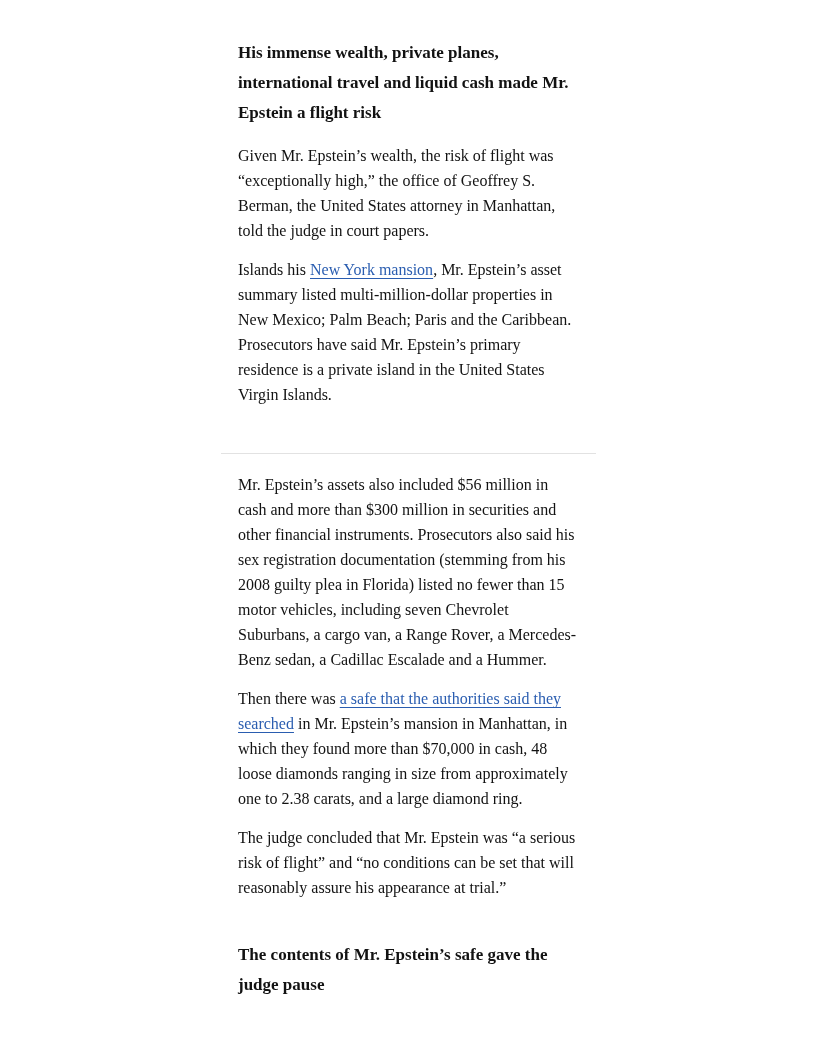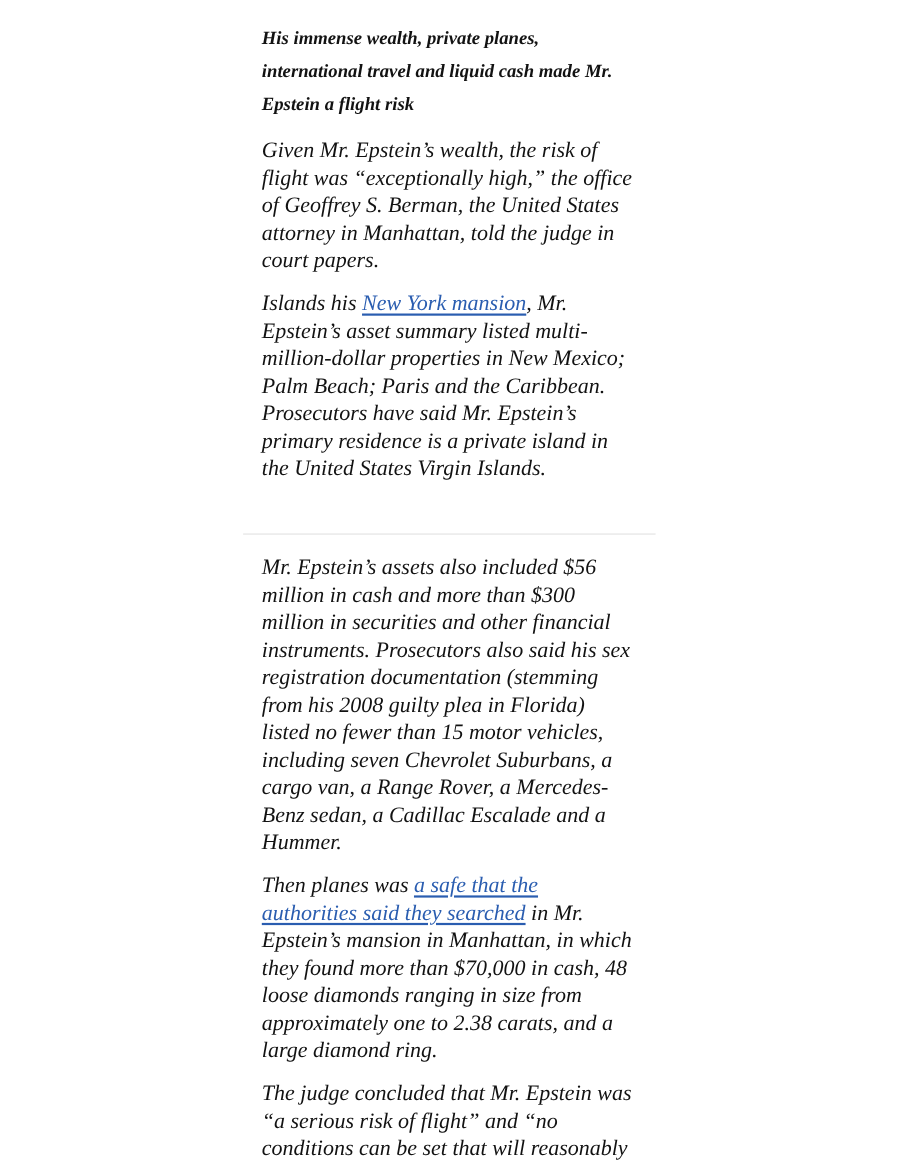--- a/index.html
+++ b/index.html
@@ -8,41 +8,40 @@
   }
   body {
     width: 816px;
     height: 1056px;
     background: var(--bg-color, #ffffff);
     color: var(--text-color, #121212);
     font-family: "Liberation Serif", "DejaVu Serif", serif;
     -webkit-font-smoothing: antialiased;
   }
   .page {
-    padding-top: 20px;
+    padding-top: 38px;
     box-sizing: border-box;
     overflow: hidden;
     height: 100%;
-    font-style: italic;
   }
   .article-column {
     width: 340px;
     margin: 0 auto;
   }
   .subhead {
     font-size: 17px;
     line-height: 30px;
     font-weight: 700;
     margin: 0 0 15px 0;
   }
   .subhead-second {
     margin: 40px 0 0 0;
   }
   .para {
-    font-size: 20px;
+    font-size: 16px;
     line-height: 25px;
     margin: 0 0 14px 0;
   }
   .article-link {
     color: var(--link-color, #2a5db0);
     text-decoration: underline;
     text-underline-offset: 3px;
     cursor: pointer;
   }
   .section-divider {
@@ -63,20 +62,20 @@
     <p class="para">Given Mr. Epstein’s wealth, the risk of flight was “exceptionally high,” the office of Geoffrey S. Berman, the United States attorney in Manhattan, told the judge in court papers.</p>
 
     <p class="para"><span>Islands his </span><a href="#" class="article-link">New York mansion</a><span>, Mr. Epstein’s asset summary listed multi-million-dollar properties in New Mexico; Palm Beach; Paris and the Caribbean. Prosecutors have said Mr. Epstein’s primary residence is a private island in the United States Virgin Islands.</span></p>
   </section>
 
   <hr class="section-divider">
 
   <section class="article-column">
     <p class="para">Mr. Epstein’s assets also included $56 million in cash and more than $300 million in securities and other financial instruments. Prosecutors also said his sex registration documentation (stemming from his 2008 guilty plea in Florida) listed no fewer than 15 motor vehicles, including seven Chevrolet Suburbans, a cargo van, a Range Rover, a Mercedes-Benz sedan, a Cadillac Escalade and a Hummer.</p>
 
-    <p class="para"><span>Then planes was </span><a href="#" class="article-link">a safe that the authorities said they searched</a><span> in Mr. Epstein’s mansion in Manhattan, in which they found more than $70,000 in cash, 48 loose diamonds ranging in size from approximately one to 2.38 carats, and a large diamond ring.</span></p>
+    <p class="para"><span>Then there was </span><a href="#" class="article-link">a safe that the authorities said they searched</a><span> in Mr. Epstein’s mansion in Manhattan, in which they found more than $70,000 in cash, 48 loose diamonds ranging in size from approximately one to 2.38 carats, and a large diamond ring.</span></p>
 
     <p class="para">The judge concluded that Mr. Epstein was “a serious risk of flight” and “no conditions can be set that will reasonably assure his appearance at trial.”</p>
 
     <h2 class="subhead subhead-second">The contents of Mr. Epstein’s safe gave the judge pause</h2>
   </section>
 
 </main>
 
 </body></html>

